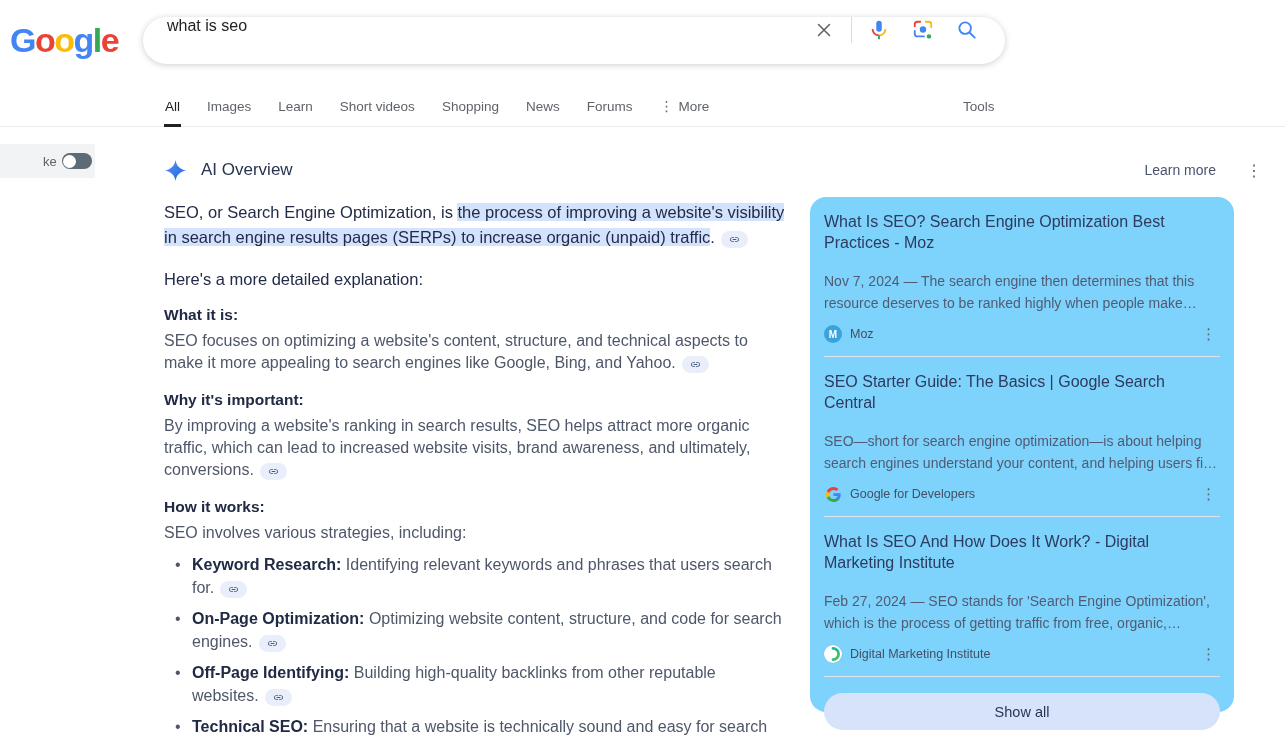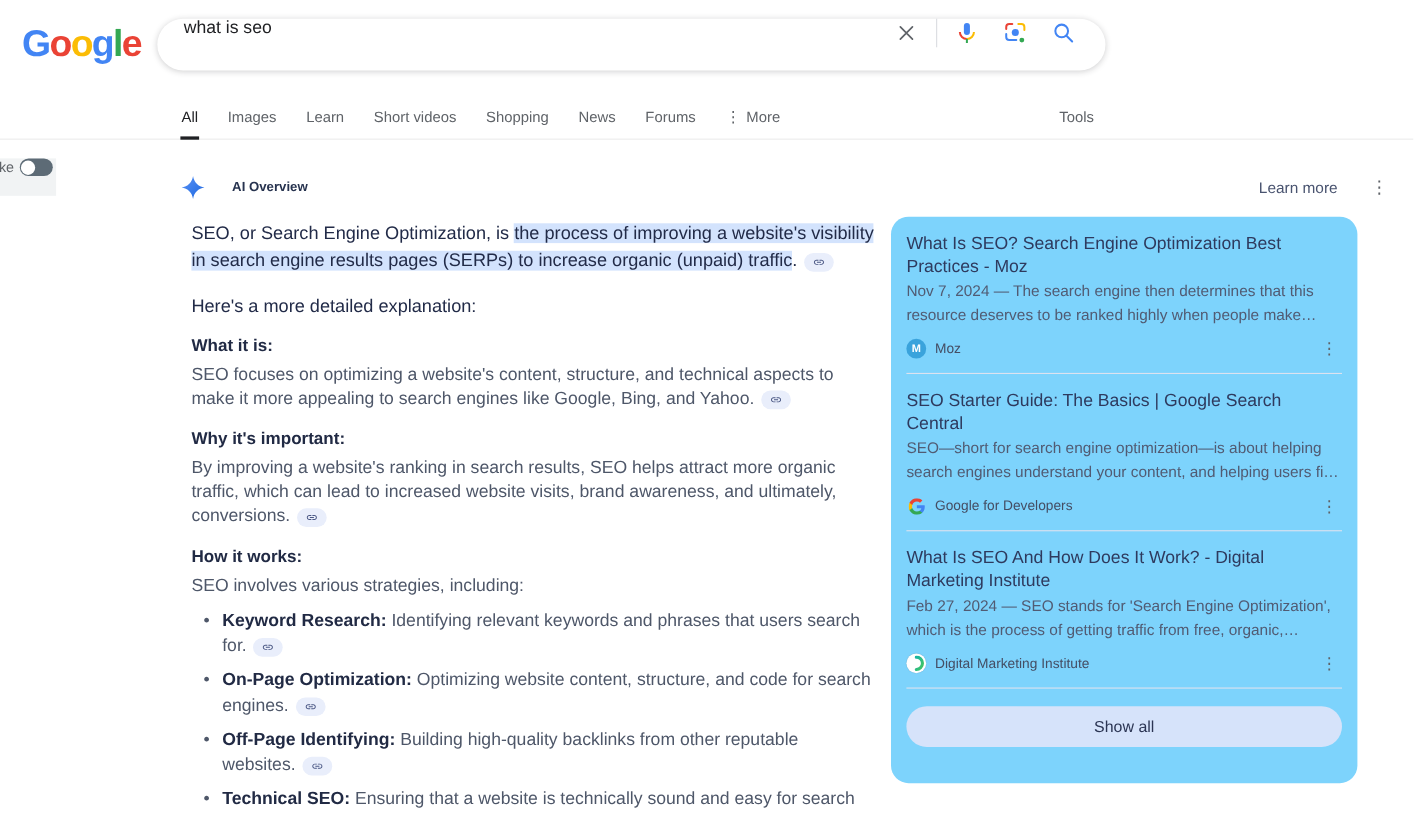--- a/index.html
+++ b/index.html
@@ -4,77 +4,77 @@
 <style>
   html,body{margin:0;padding:0;}
   body{width:1285px;height:747px;overflow:hidden;background:#fff;
        font-family:"Liberation Sans", sans-serif;position:relative;}
   .page{position:absolute;inset:0;}
 
   
   .hdr{position:absolute;top:0;left:0;right:0;height:127px;background:#fff;
        border-bottom:1px solid #ebebeb;box-sizing:border-box;}
   .logo{position:absolute;left:10px;top:21px;font-size:34px;font-weight:700;
-        letter-spacing:-1.5px;cursor:pointer;margin-left:10px;}
+        letter-spacing:-1.5px;cursor:pointer;}
   .searchbar{position:absolute;left:143px;top:17px;width:862px;height:47px;
         background:#fff;border-radius:24px;box-shadow:0 1px 6px rgba(32,33,36,.22);
         display:flex;align-items:flex-start;padding:0 16px 0 24px;box-sizing:border-box;}
   .query{flex:1;font-size:16px;color:#202124;}
   .sb-icons{display:flex;align-items:center;}
   .sb-btn{background:none;border:none;padding:0;margin:0 9px;width:26px;height:26px;
         display:flex;align-items:center;justify-content:center;cursor:pointer;}
   .sb-div{width:1px;height:26px;background:#dadce0;margin:0 5px;}
 
   .tabs{position:absolute;left:164px;top:88px;height:39px;display:flex;gap:25px;}
   .tab{display:flex;align-items:center;font-size:13.5px;color:#5f6368;cursor:pointer;
        border-bottom:3px solid transparent;padding:0 1px;box-sizing:border-box;}
   .tab.active{color:#202124;border-bottom-color:#202124;}
   .tab .dots{font-size:14px;margin-right:5px;color:#5f6368;}
   .tools{position:absolute;left:963px;top:88px;height:36px;display:flex;align-items:center;
        font-size:13.5px;color:#5f6368;cursor:pointer;}
 
   
   .ext-box{position:absolute;left:0;top:144px;width:51px;height:34px;background:#f1f3f4;
-       display:flex;}
+       display:flex;align-items:center;padding-left:44px;}
   .ext-label{font-size:13px;color:#5f6368;margin-left:-1px;}
   .toggle{width:30px;height:16px;border-radius:8px;background:#5d6b76;position:relative;
        margin-left:5px;cursor:pointer;display:inline-block;}
   .toggle .knob{position:absolute;left:1px;top:1.5px;width:13px;height:13px;border-radius:50%;
        background:#fff;}
 
   
   .aio-header{position:absolute;left:165px;right:23px;top:156px;height:28px;
        display:flex;align-items:center;}
-  .aio-title{margin-left:25px;font-size:12px;color:#27334f;font-weight:bold;}
+  .aio-title{margin-left:15px;font-size:17px;color:#27334f;}
   .learn-more{margin-left:auto;font-size:14px;color:#4a5470;cursor:pointer;}
   .aio-menu{background:none;border:none;margin-left:30px;font-size:16px;color:#5f6368;
        cursor:pointer;padding:0;}
 
   
-  .aio-body{position:absolute;left:174px;top:192px;width:622px;}
+  .aio-body{position:absolute;left:164px;top:192px;width:622px;}
   .intro{margin:8px 0 0;font-size:16.5px;line-height:24.5px;color:#222b48;}
   .intro mark{background:#d3e3fd;color:#222b48;}
   .subheading{margin:21px 0 0;font-size:16.5px;color:#222b48;}
   .sec-h{margin:17px 0 0;font-size:15.5px;font-weight:700;color:#212a44;}
   .sec-p{margin:6px 0 0;font-size:16px;line-height:22px;color:#4e5769;}
   .aio-list{margin:10px 0 0;padding:0 0 0 28px;list-style:none;}
   .aio-list li{position:relative;margin-bottom:9px;font-size:16px;line-height:22.5px;color:#4e5769;}
   .aio-list li::before{content:"•";position:absolute;left:-17px;top:0;color:#4e5769;}
   .aio-list b{color:#212a44;}
 
   .chip{display:inline-flex;align-items:center;justify-content:center;width:27px;height:17px;
        background:#e9eefb;border-radius:9px;margin-left:6px;vertical-align:-2px;cursor:pointer;}
   .chip svg{display:block;}
 
   
   .panel{position:absolute;left:810px;top:197px;width:424px;height:515px;background:#7dd3fc;
        border-radius:16px;padding:0 14px;box-sizing:border-box;}
   .card{padding:15px 0 13px;cursor:pointer;}
   .card-title{font-size:16px;line-height:20.5px;color:#2e3a5e;}
-  .card-snippet{margin-top:1px;font-size:14px;line-height:21.5px;color:#515b73;}
+  .card-snippet{margin-top:18px;font-size:14px;line-height:21.5px;color:#515b73;}
   .card-src{margin-top:11px;display:flex;align-items:center;gap:8px;}
   .src-label{font-size:12.5px;color:#454e64;}
   .card-menu{background:none;border:none;margin-left:auto;font-size:15px;color:#5f6368;
        cursor:pointer;padding:0 4px;}
   .divider{height:1px;background:#dce2ef;}
   .fav{width:18px;height:18px;border-radius:50%;display:flex;align-items:center;
        justify-content:center;flex:0 0 auto;}
   .fav-moz{background:#3aa3dc;color:#fff;font-size:10px;font-weight:700;}
   .fav-dmi{background:#fff;box-shadow:0 0 1px rgba(0,0,0,.25);}
   .show-all{margin-top:16px;width:100%;height:37px;border:none;border-radius:19px;

